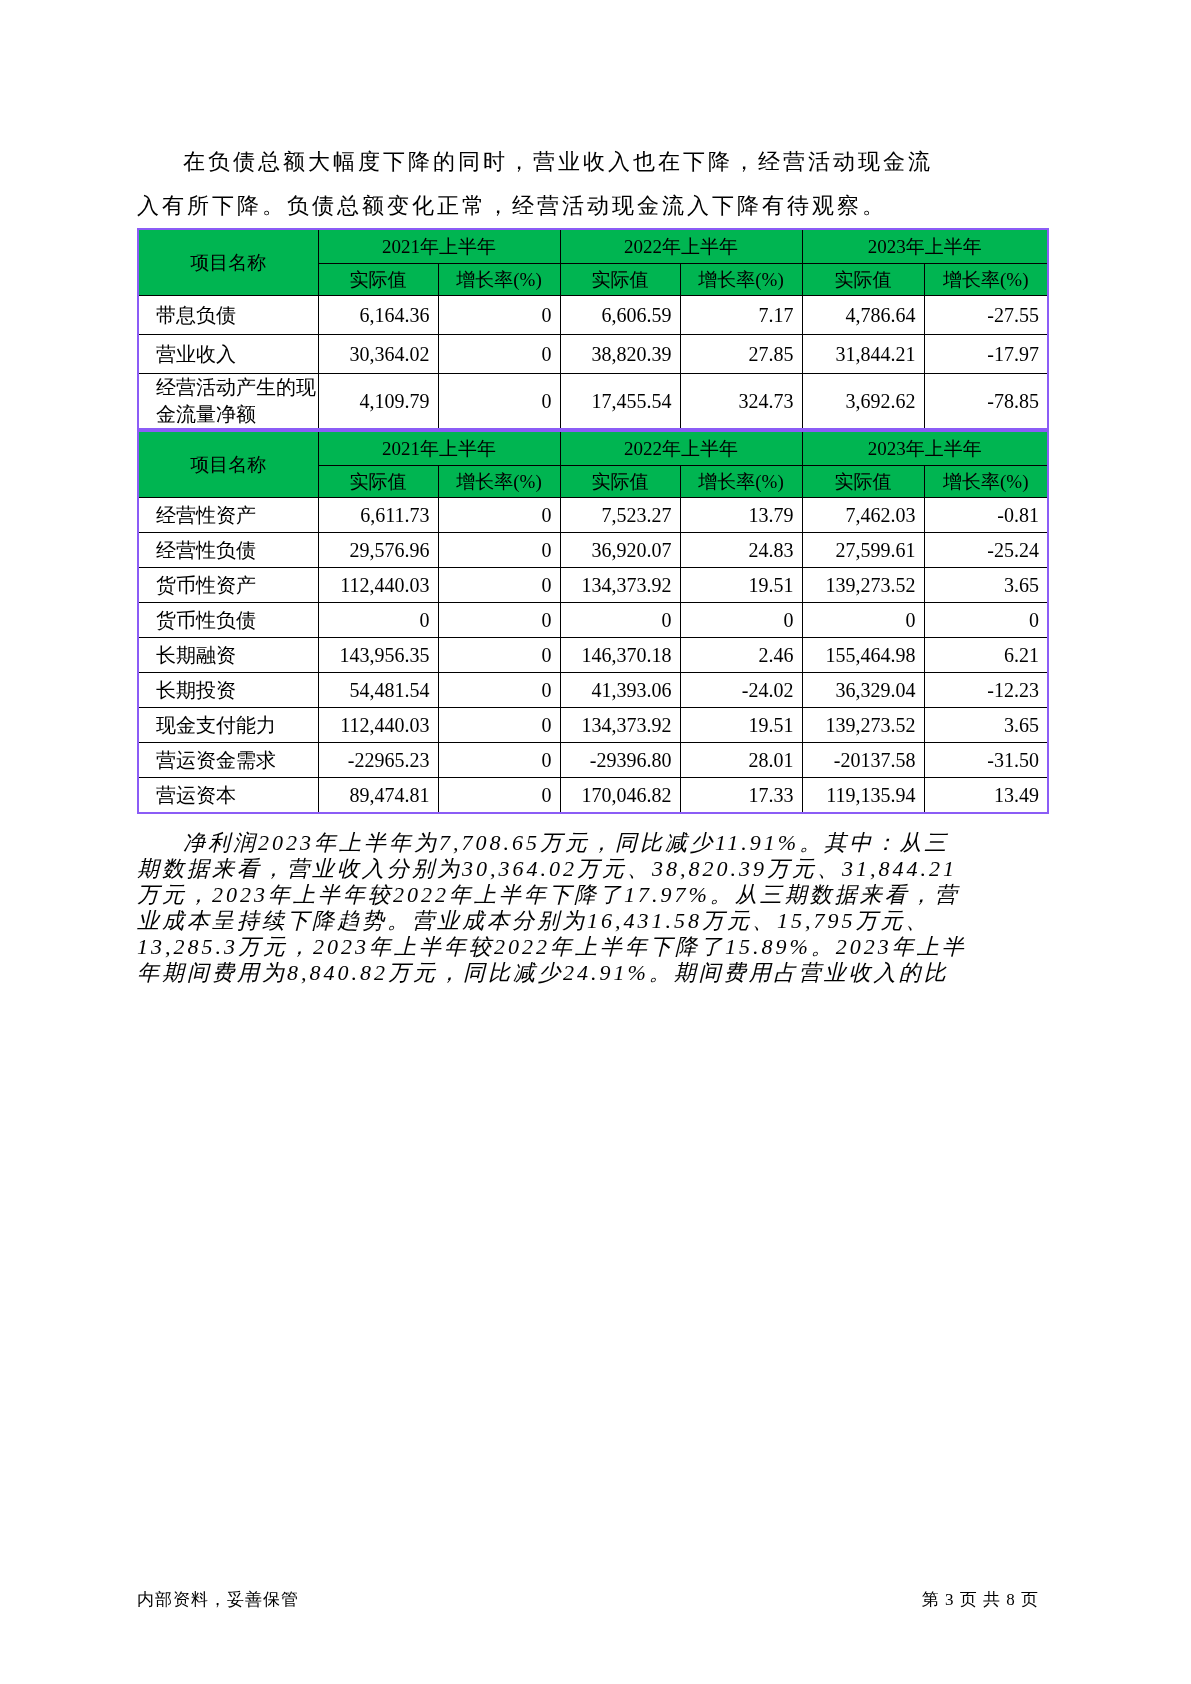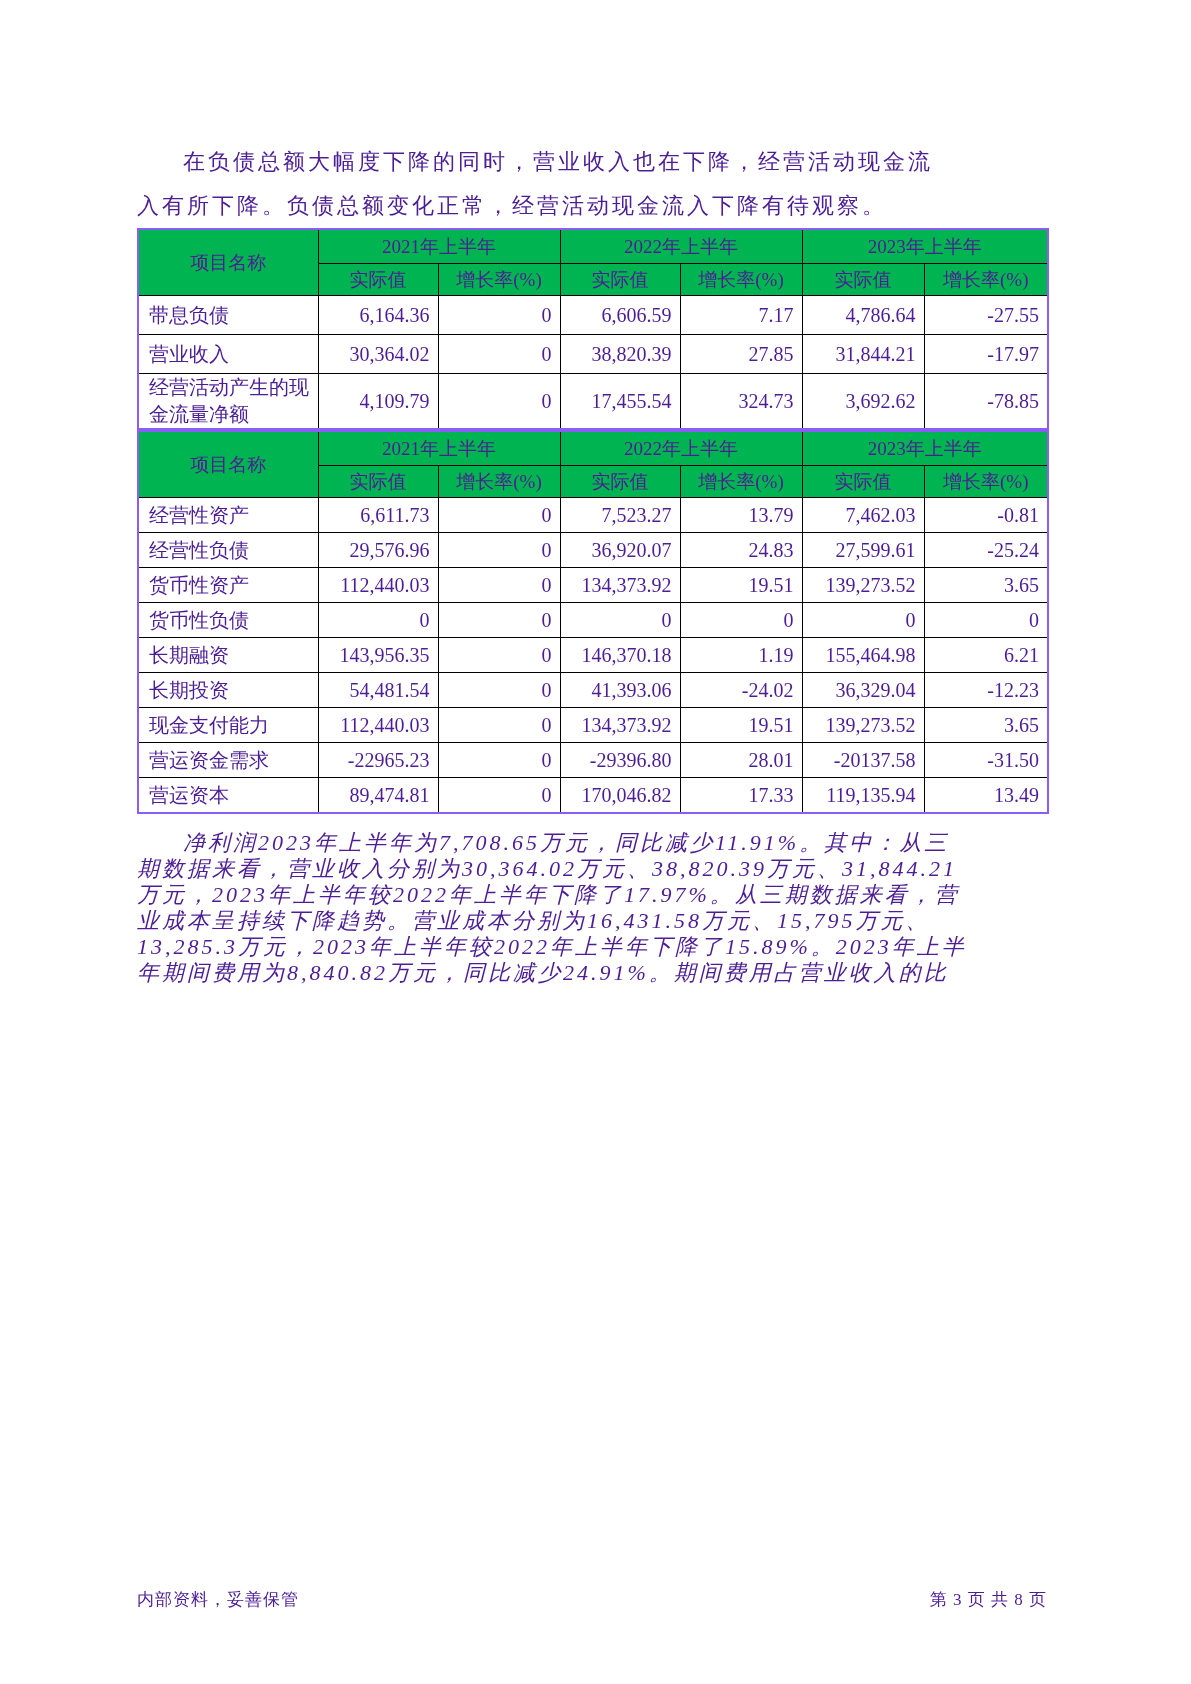--- a/index.html
+++ b/index.html
@@ -4,21 +4,21 @@
 <style>
   html,body { margin:0; padding:0; background:#ffffff; }
   .page {
     position: relative;
     width: 1191px;
     height: 1684px;
     background: #ffffff;
     box-sizing: border-box;
     padding: 140px 144px 0 137px;
     font-family: "Liberation Serif", "DejaVu Serif", serif;
-    color: #4c1d95;
+    color: #000000;
     overflow: hidden;
   }
   .para {
     font-size: 22px;
     line-height: 44px;
     letter-spacing: 3px;
     text-indent: 46px;
     white-space: pre-line;
     text-align: justify;
   }
@@ -44,38 +44,38 @@
     overflow: hidden;
     padding: 0;
   }
   table.fin td.hdr {
     background: #00B551;
     text-align: center;
     font-size: 19px;
     height: 31px;
   }
   table.fin tr.hrow1 td { height: 33px; }
-  table.fin td.lbl { text-align: left; padding-left: 10px; }
+  table.fin td.lbl { text-align: left; padding-left: 17px; }
   table.fin td.num { text-align: right; padding-right: 8px; }
   table.t1 tr.drow td { height: 38px; }
   table.t1 tr.drow-tall td { height: 54px; }
   table.t2 tr.drow td { height: 34px; }
   .sec-heading {
     margin-top: 34px;
     margin-left: 46px;
     font-family: "Liberation Sans", "DejaVu Sans", sans-serif;
     font-weight: bold;
     font-size: 28px;
     line-height: 40px;
     letter-spacing: 2px;
   }
   .footer {
     position: absolute;
     left: 137px;
-    right: 144px;
+    right: 152px;
     top: 1588px;
     display: flex;
     justify-content: space-between;
     font-size: 17px;
     letter-spacing: 1px;
   }
 </style>
 </head>
 <body>
 
@@ -201,21 +201,21 @@
       <td class="num">0</td>
       <td class="num">0</td>
       <td class="num">0</td>
       <td class="num">0</td>
     </tr>
     <tr class="drow">
       <td class="lbl">长期融资</td>
       <td class="num">143,956.35</td>
       <td class="num">0</td>
       <td class="num">146,370.18</td>
-      <td class="num">1.19</td>
+      <td class="num">2.46</td>
       <td class="num">155,464.98</td>
       <td class="num">6.21</td>
     </tr>
     <tr class="drow">
       <td class="lbl">长期投资</td>
       <td class="num">54,481.54</td>
       <td class="num">0</td>
       <td class="num">41,393.06</td>
       <td class="num">-24.02</td>
       <td class="num">36,329.04</td>

